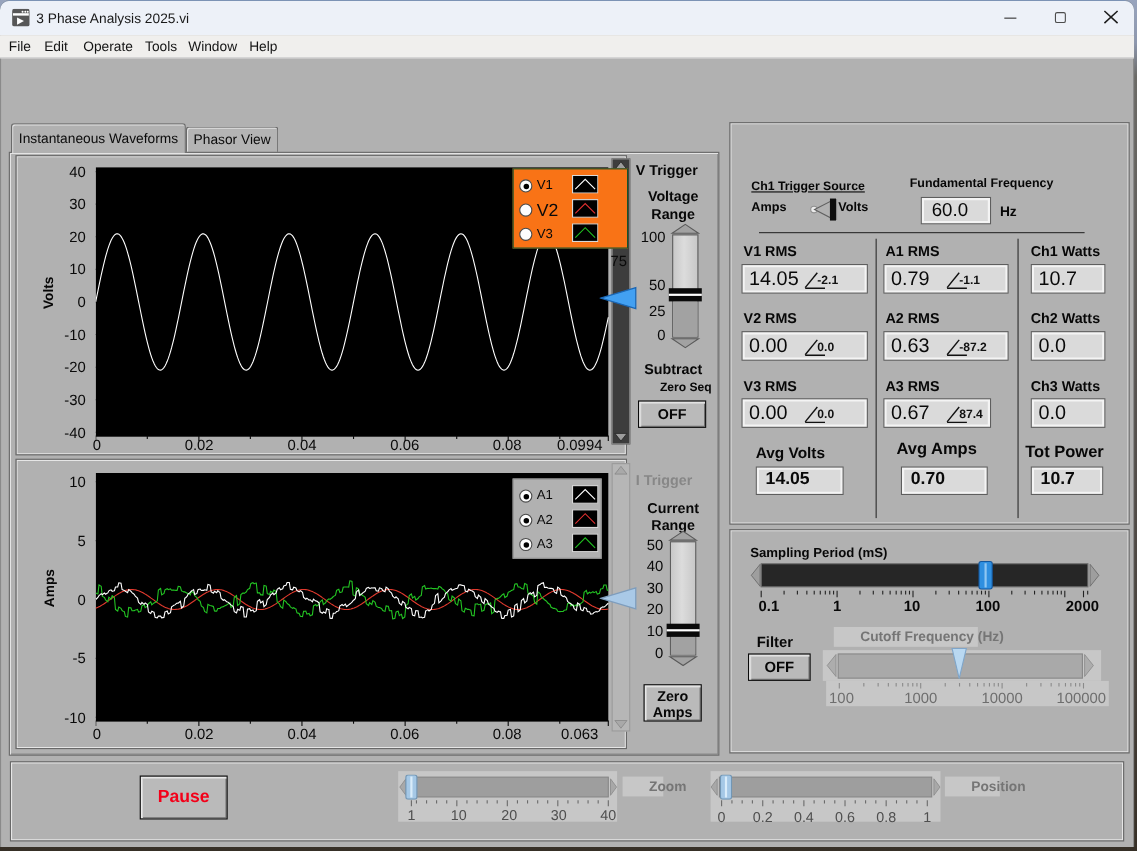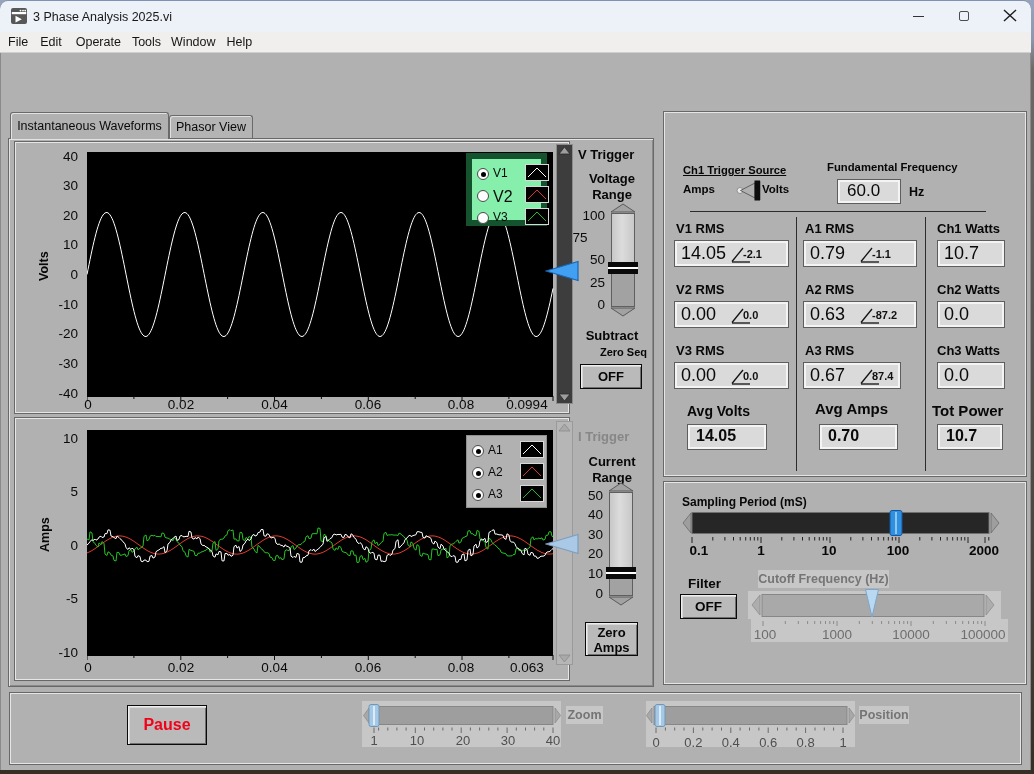--- a/index.html
+++ b/index.html
@@ -7,21 +7,21 @@
 #win { position:absolute; left:0; top:0; width:1031px; height:770px;
   background:#b1b1b1; border-radius:9px 9px 0 0; overflow:hidden;
   box-shadow:inset 0 1px 0 #7c93b5, inset 1px 0 0 #8a8a8a, inset -1px 0 0 #8a8a8a; }
 .abs { position:absolute; }
 b.lbl { position:absolute; color:#070707; font-weight:bold; white-space:nowrap; z-index:5; }
 .etch { position:absolute; border:1px solid #686868; box-shadow:inset 0 0 0 1px #e6e6e6; }
 .vbox { position:absolute; z-index:5; background:#dadada; border:1px solid #5e5e5e; box-shadow:inset 0 0 0 2px #f4f4f4; color:#090909; }
 .btn { position:absolute; z-index:5; background:#bababa; border:1px solid #0a0a0a;
   box-shadow:inset 1px 1px 0 #eeeeee, inset 2px 2px 0 #d7d7d7, inset -1px -1px 0 #6f6f6f;
   text-align:center; color:#070707; font-weight:bold; }
-.chip { position:absolute; z-index:5; background:#c7c7c7; color:#757575; font-weight:bold; white-space:nowrap; }
+.chip { position:absolute; z-index:5; background:#c7c7c7; color:#757575; font-weight:bold; white-space:nowrap;padding-left:24px; }
 .num { position:absolute; color:#0a0a0a; white-space:nowrap; z-index:5; }
 .gnum { position:absolute; color:#585858; white-space:nowrap; z-index:5; }
 </style></head><body>
 <div id="win">
 
 <div class="abs" style="left:0;top:1px;width:1031px;height:31px;background:#edf1f8;border-radius:8px 8px 0 0"></div>
 <svg class="abs" style="left:11px;top:8px" width="16" height="16">
  <rect x="0" y="0" width="16" height="16" rx="2" fill="#575757"></rect>
  <circle cx="9.5" cy="2.6" r="0.9" fill="#fff"></circle>
       <circle cx="12" cy="2.6" r="0.9" fill="#fff"></circle>
@@ -82,21 +82,21 @@
 <div class="num" style="left:0;top:296.6px;width:78px;text-align:right;font-size:13.5px;z-index:6">-10</div>
 <div class="num" style="left:0;top:326.2px;width:78px;text-align:right;font-size:13.5px;z-index:6">-20</div>
 <div class="num" style="left:0;top:355.9px;width:78px;text-align:right;font-size:13.5px;z-index:6">-30</div>
 <div class="num" style="left:0;top:385.5px;width:78px;text-align:right;font-size:13.5px;z-index:6">-40</div>
 <div class="num" style="left:58.0px;top:397px;width:60px;text-align:center;font-size:13.5px;z-index:6">0</div>
 <div class="num" style="left:151.0px;top:397px;width:60px;text-align:center;font-size:13.5px;z-index:6">0.02</div>
 <div class="num" style="left:244.5px;top:397px;width:60px;text-align:center;font-size:13.5px;z-index:6">0.04</div>
 <div class="num" style="left:338.0px;top:397px;width:60px;text-align:center;font-size:13.5px;z-index:6">0.06</div>
 <div class="num" style="left:431.0px;top:397px;width:60px;text-align:center;font-size:13.5px;z-index:6">0.08</div>
 <div class="num" style="left:497.0px;top:397px;width:60px;text-align:center;font-size:13.5px;z-index:6">0.0994</div>
-<div class="abs" style="left:466px;top:153px;width:81px;height:73px;background:#86efac;border:6px solid #14532d;z-index:7">
+<div class="abs" style="left:466px;top:153px;width:105px;height:73px;background:#f97316;border:1px solid #14532d;z-index:7">
       <span style="position:absolute;left:5px;top:9px;width:12px;height:12px;border-radius:50%;background:#fdfdfd;border:1px solid #4a4a4a">
         <span style="position:absolute;left:2.5px;top:2.5px;width:5px;height:5px;border-radius:50%;background:#000"></span>
       </span>
 <span style="position:absolute;left:21px;top:7px;font-size:12px;color:#0a0a0a">V1</span>
 <svg style="position:absolute;left:53px;top:5px" width="24" height="17">
         <rect x="0.5" y="0.5" width="23" height="16" fill="#000" stroke="#d9d9d9" stroke-width="1"></rect>
         <polyline points="3,13 12,4 21,13" fill="none" stroke="#fff" stroke-width="1"></polyline>
       </svg>
       <span style="position:absolute;left:5px;top:31px;width:12px;height:12px;border-radius:50%;background:#fdfdfd;border:1px solid #4a4a4a"></span>
 <span style="position:absolute;left:21px;top:29px;font-size:16px;color:#0a0a0a">V2</span>
@@ -204,21 +204,21 @@
     </svg>
 <div class="abs" style="left:611px;top:213px;width:24px;height:94px;border:1px solid #5f5f5f;background:linear-gradient(90deg,#c8c8c8,#dcdcdc 45%,#c8c8c8);z-index:6"></div>
 <div class="abs" style="left:612px;top:274px;width:22px;height:32px;background:#a2a2a2;z-index:7"></div>
 <svg class="abs" style="left:609px;top:307px;z-index:6" width="30" height="10">
       <polygon points="2,1 26,1 14,9" fill="#a2a2a2" stroke="#5a5a5a" stroke-width="1"></polygon>
     </svg>
 <div class="abs" style="left:608px;top:262px;width:30px;height:12px;background:#0a0a0a;z-index:8">
       <span style="position:absolute;left:0;top:5px;width:100%;height:2px;background:#fff"></span>
     </div>
     <div class="num" style="left:555px;top:208.0px;width:50px;text-align:right;font-size:13.5px;z-index:6">100</div>
-    <div class="num" style="left:555px;top:230.2px;width:50px;text-align:center;font-size:13.5px;z-index:6">75</div>
+    <div class="num" style="left:555px;top:230.2px;width:50px;text-align:left;font-size:13.5px;z-index:6">75</div>
     <div class="num" style="left:555px;top:252.4px;width:50px;text-align:right;font-size:13.5px;z-index:6">50</div>
     <div class="num" style="left:555px;top:274.6px;width:50px;text-align:right;font-size:13.5px;z-index:6">25</div>
     <div class="num" style="left:555px;top:296.8px;width:50px;text-align:right;font-size:13.5px;z-index:6">0</div>
 <b class="lbl" style="left:577px;top:328px;width:70px;text-align:center;font-size:13px">Subtract</b>
 <b class="lbl" style="left:577px;top:346px;width:70px;text-align:right;font-size:11px">Zero Seq</b>
 <div class="btn" style="left:580px;top:364px;width:62px;height:25px;font-size:13px;line-height:23px">OFF</div>
 <b class="lbl" style="left:578px;top:429px;font-size:13px;color:#878787">I Trigger</b>
 <b class="lbl" style="left:577px;top:454px;width:70px;text-align:center;font-size:13px">Current</b>
 <b class="lbl" style="left:577px;top:470px;width:70px;text-align:center;font-size:13px">Range</b>
 <svg class="abs" style="left:607px;top:482px;z-index:6" width="30" height="10">

